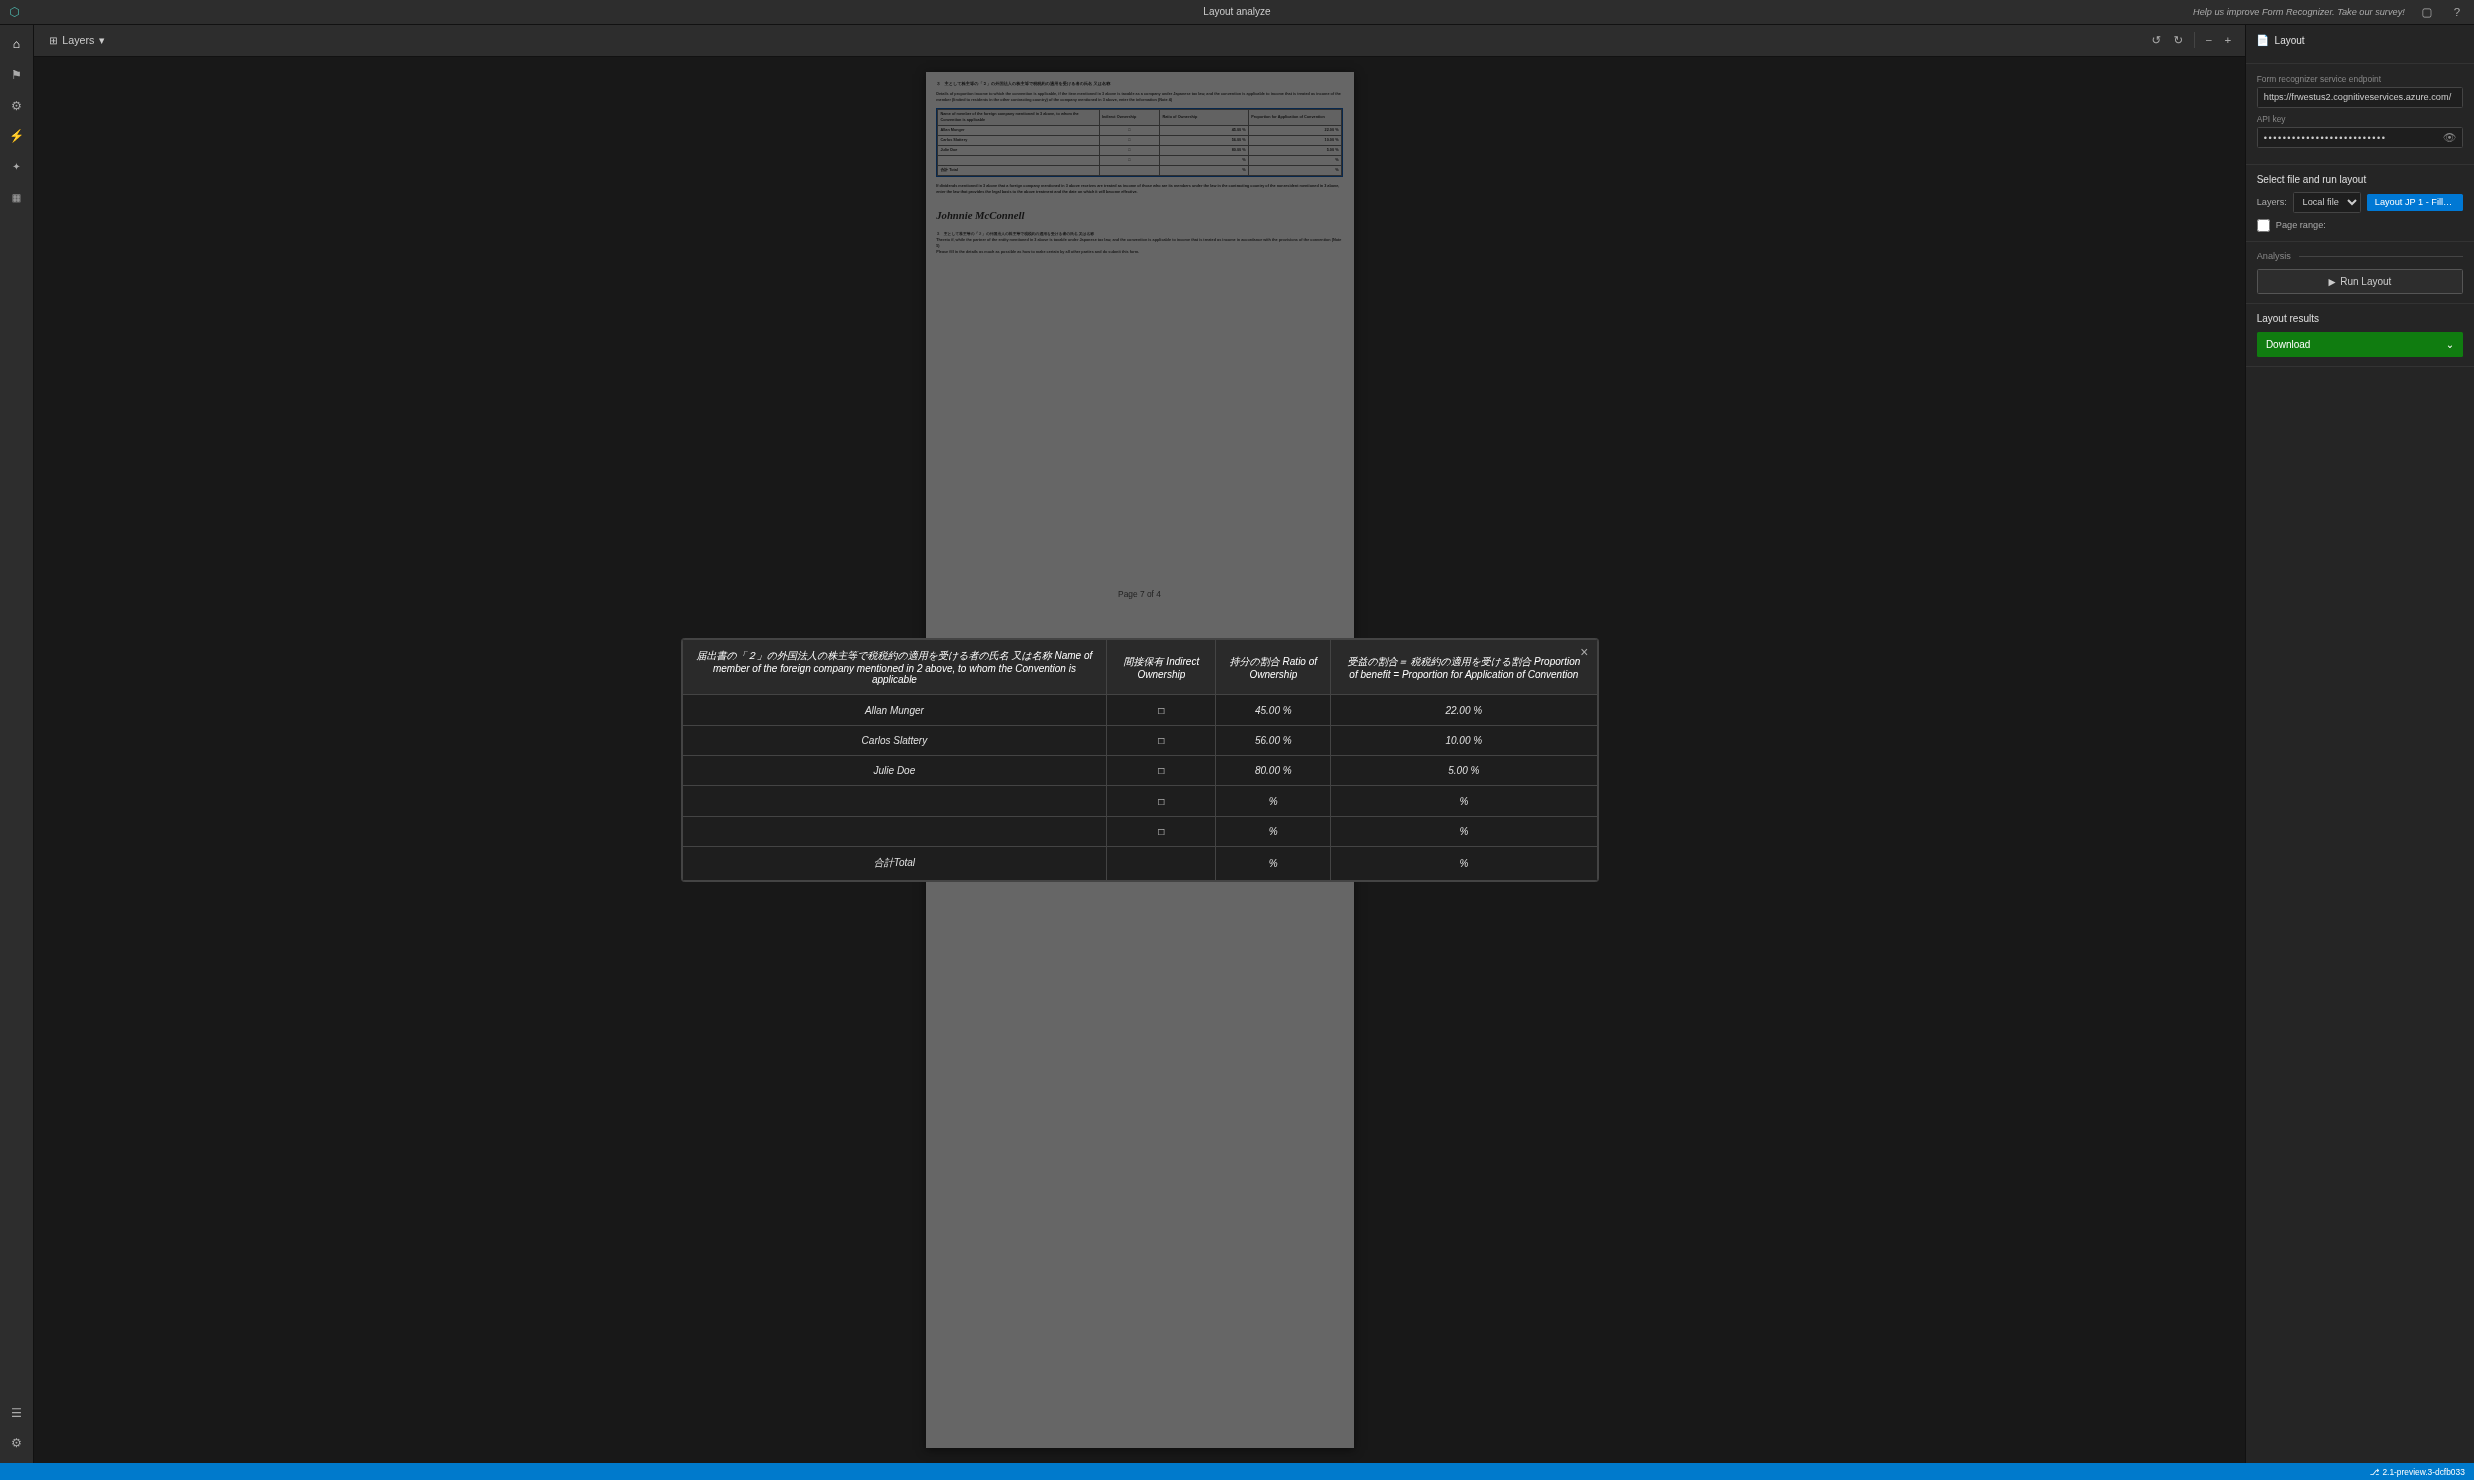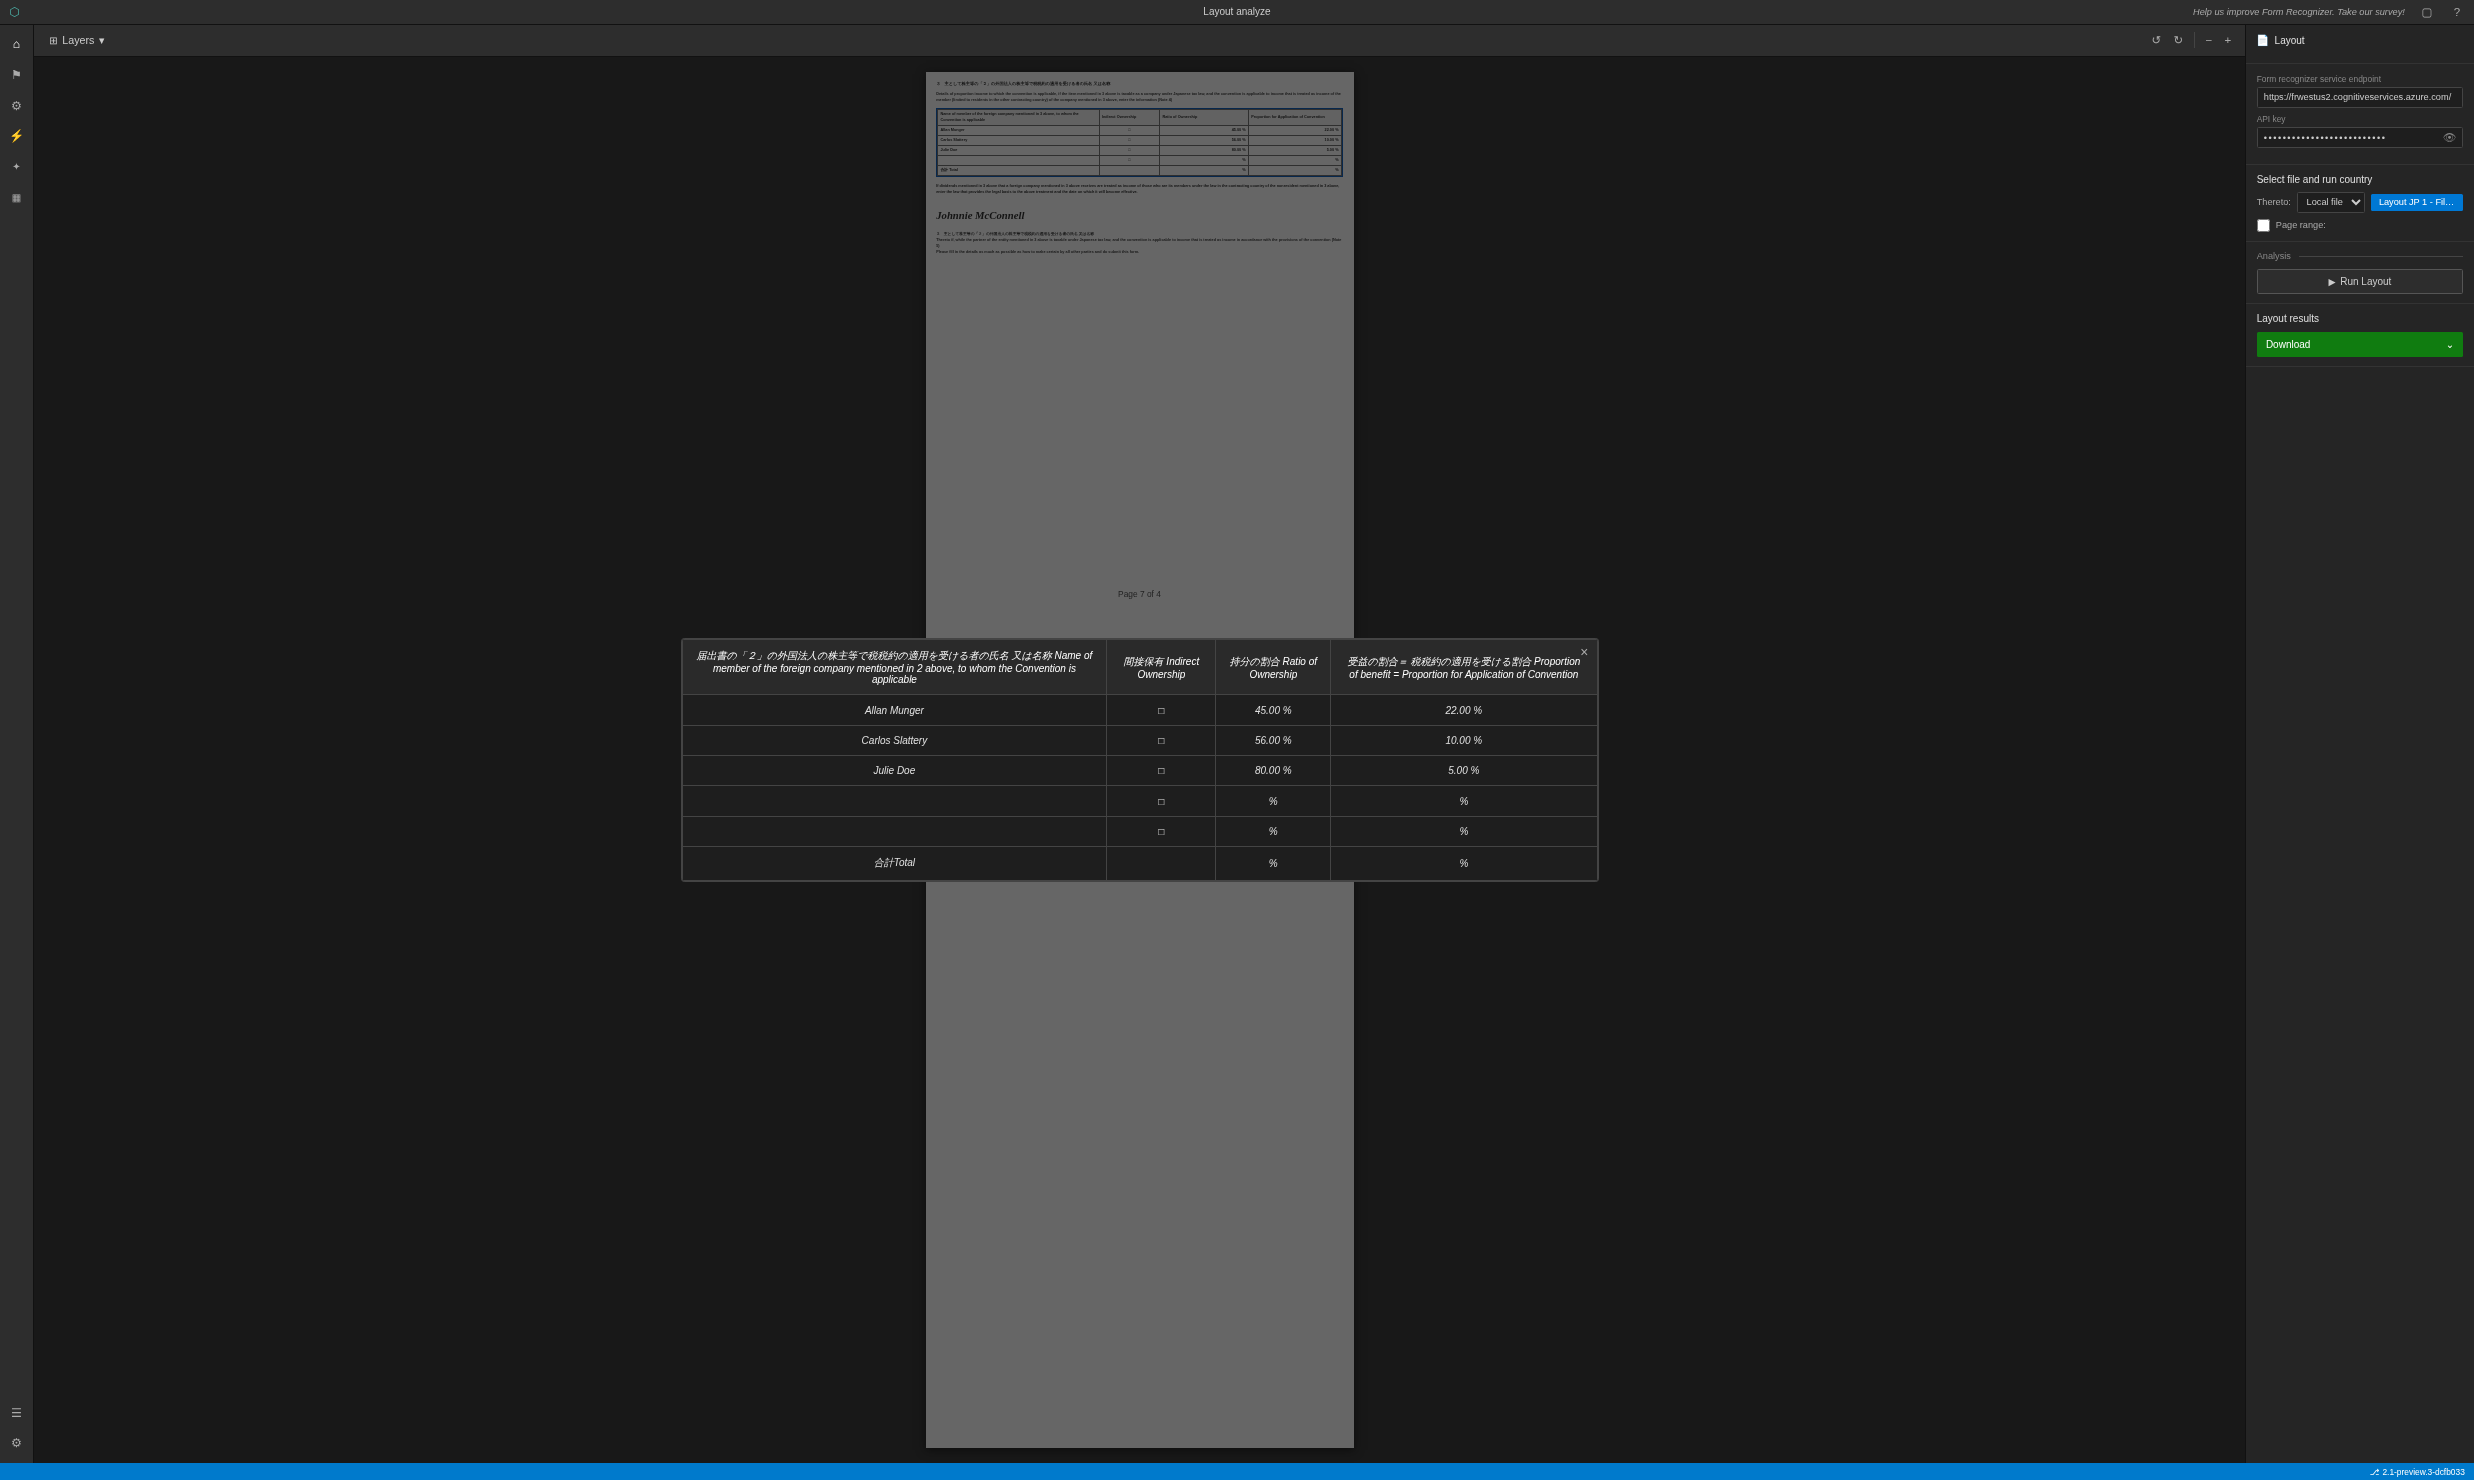--- a/index.html
+++ b/index.html
@@ -577,25 +577,25 @@
 
       <div class="field-label">API key</div>
       <div class="password-field">
         <input type="password" style="letter-spacing: 1.5px;" value="••••••••••••••••••••••••••">
         <button class="password-toggle">👁</button>
       </div>
     </div>
 
     <div class="panel-section">
       <div class="panel-title">
-        <span>Select file and run country</span>
+        <span>Select file and run layout</span>
       </div>
 
       <div class="select-row">
-        <span class="select-label">Thereto:</span>
+        <span class="select-label">Layers:</span>
         <select class="select-dropdown">
           <option>Local file</option>
           <option>URL</option>
         </select>
         <div class="file-display">Layout JP 1 - Filled In.pdf</div>
       </div>
 
       <div class="checkbox-row">
         <input type="checkbox" style="">
         <span>Page range:</span>

